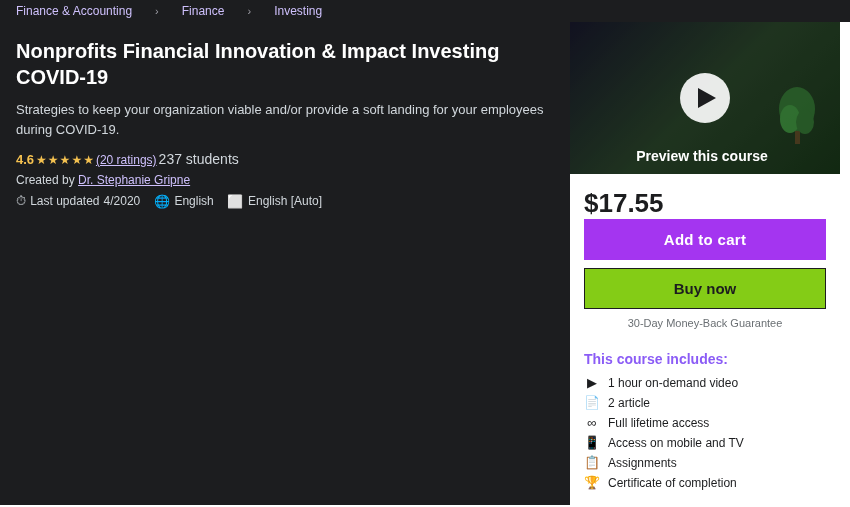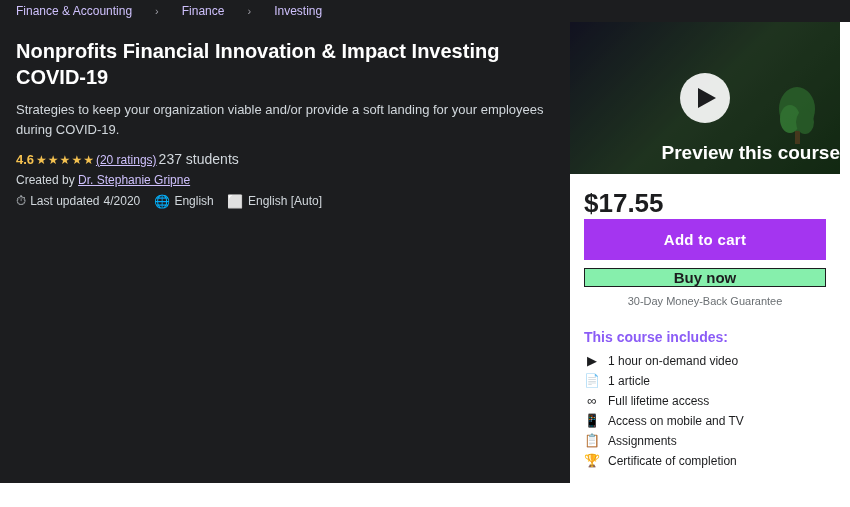--- a/index.html
+++ b/index.html
@@ -151,24 +151,24 @@
       height: 0;
       border-top: 10px solid transparent;
       border-bottom: 10px solid transparent;
       border-left: 18px solid #1c1d1f;
       margin-left: 4px;
     }
 
     .preview-label {
       position: absolute;
       bottom: 10px;
-      left: 0; right: 0;
-      text-align: right;
+      left: 0; right: 6px;
+      text-align: center;
       color: #fff;
-      font-size: 19px;
+      font-size: 14px;
       font-weight: 600;
       z-index: 2;
     }
 
     .pricing-section {
       padding: 14px 14px 10px;
     }
 
     .price-tag {
       font-size: 26px;
@@ -185,23 +185,24 @@
       padding: 12px;
       font-size: 15px;
       font-weight: 700;
       cursor: pointer;
       margin-bottom: 8px;
       letter-spacing: 0.3px;
     }
 
     .buy-now-btn {
       width: 100%;
-      background: #86efac;
+      background: #84cc16;
       color: #1c1d1f;
       border: 1.5px solid #1c1d1f;
+      padding: 11px;
       font-size: 15px;
       font-weight: 700;
       cursor: pointer;
       margin-bottom: 8px;
     }
 
     .guarantee-text {
       text-align: center;
       font-size: 11px;
       color: #6a6f73;
@@ -323,21 +324,21 @@
 
       <div class="includes-section">
         <div class="includes-title">This course includes:</div>
 
         <div class="include-item">
           <span class="include-icon">▶</span>
           <span>1 hour on-demand video</span>
         </div>
         <div class="include-item">
           <span class="include-icon">📄</span>
-          <span>1 article</span>
+          <span>2 article</span>
         </div>
         <div class="include-item">
           <span class="include-icon">∞</span>
           <span>Full lifetime access</span>
         </div>
         <div class="include-item">
           <span class="include-icon">📱</span>
           <span>Access on mobile and TV</span>
         </div>
         <div class="include-item">

